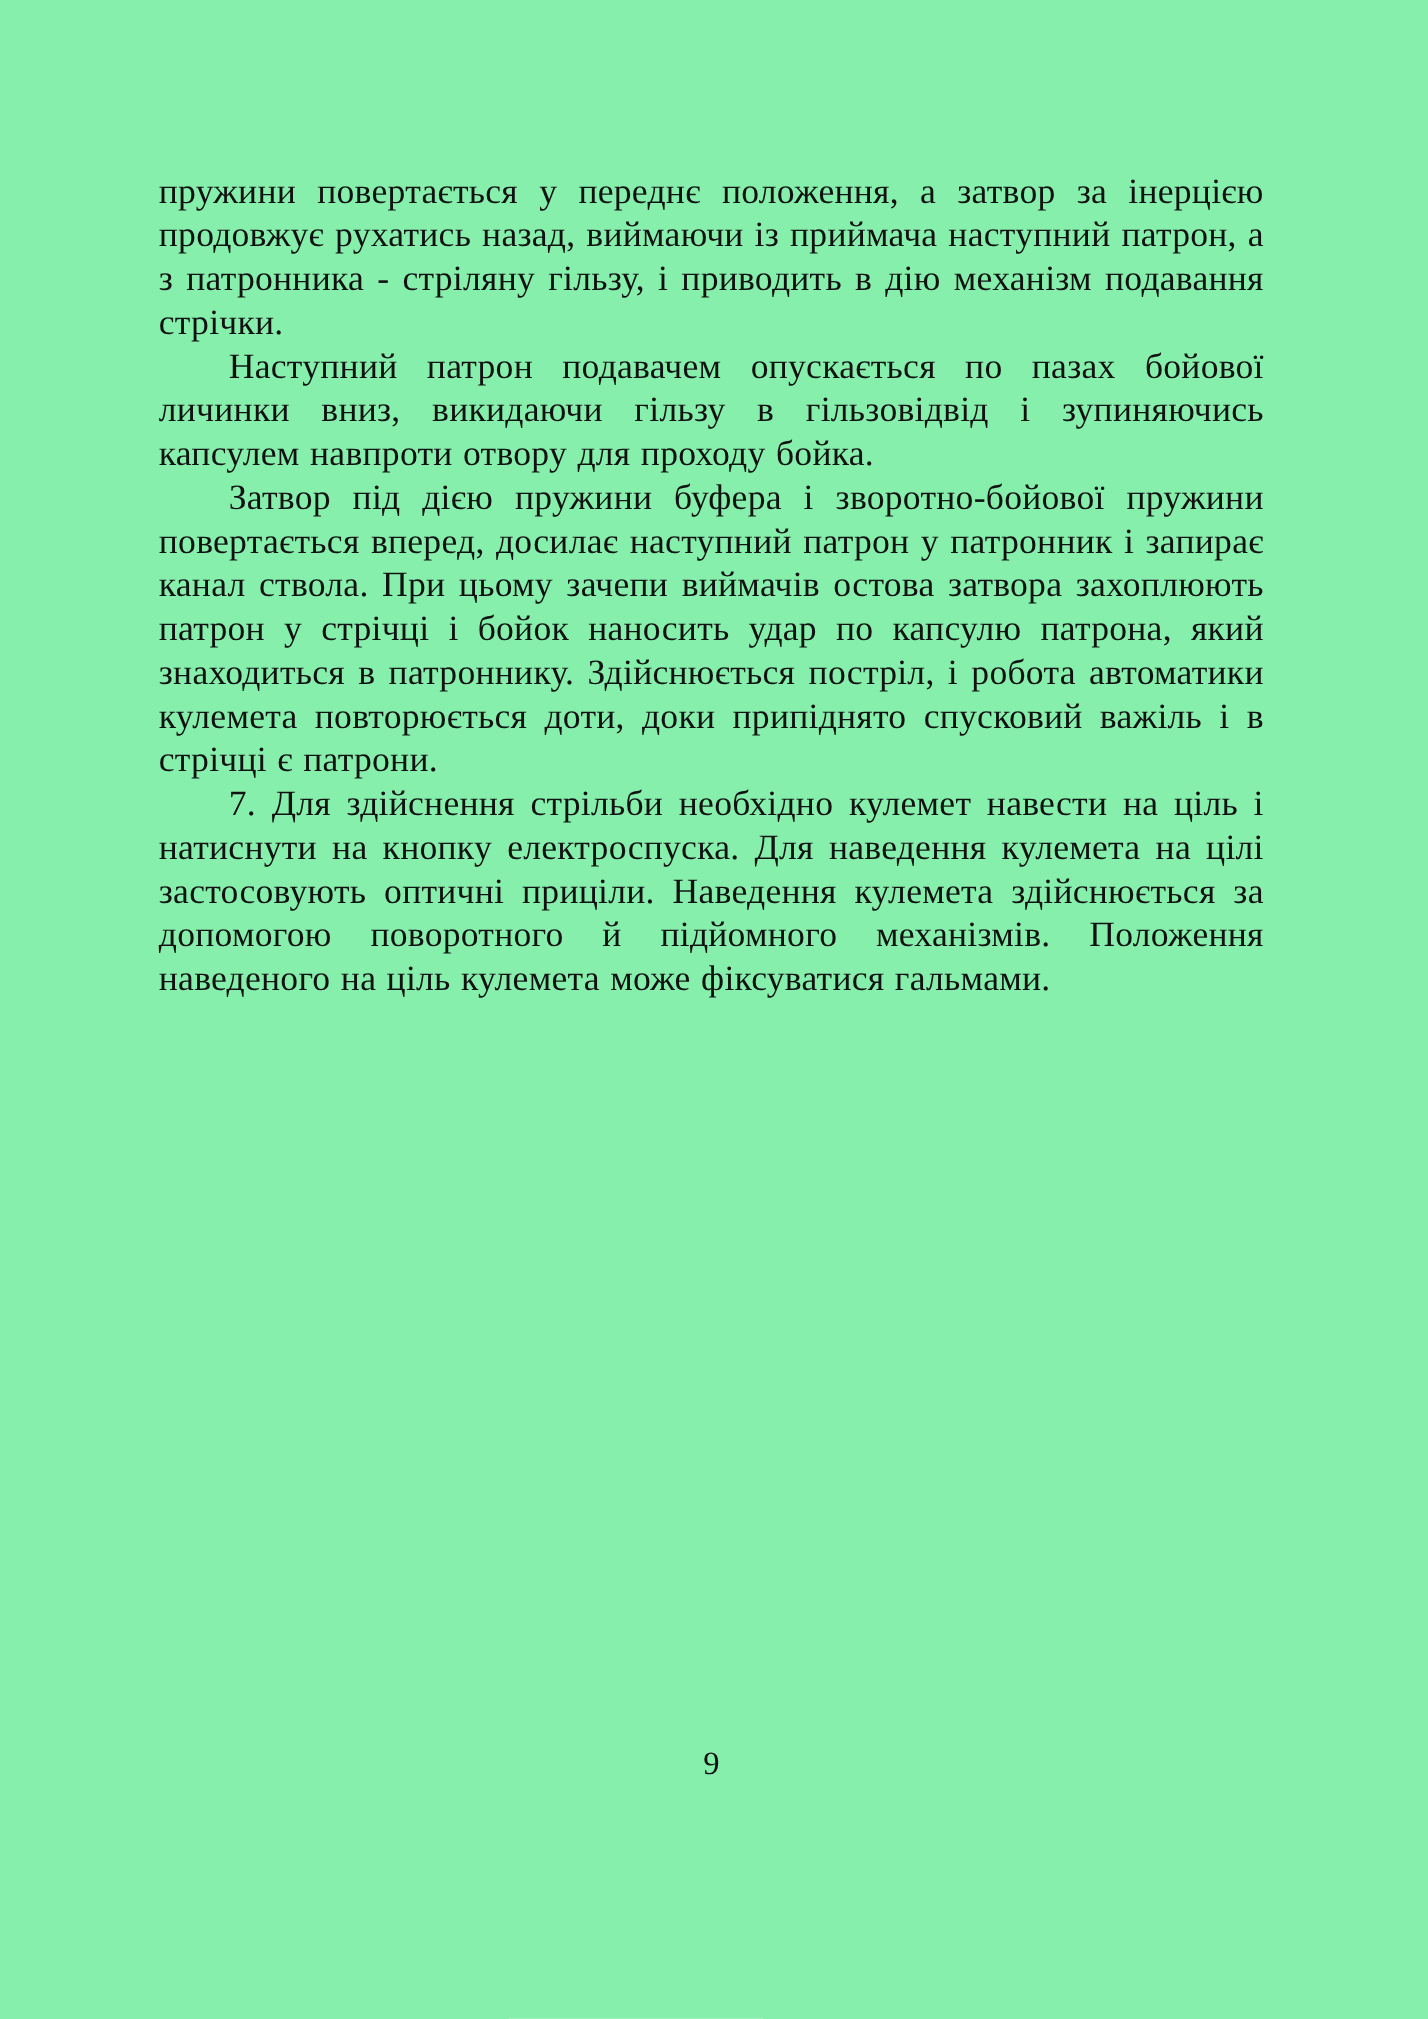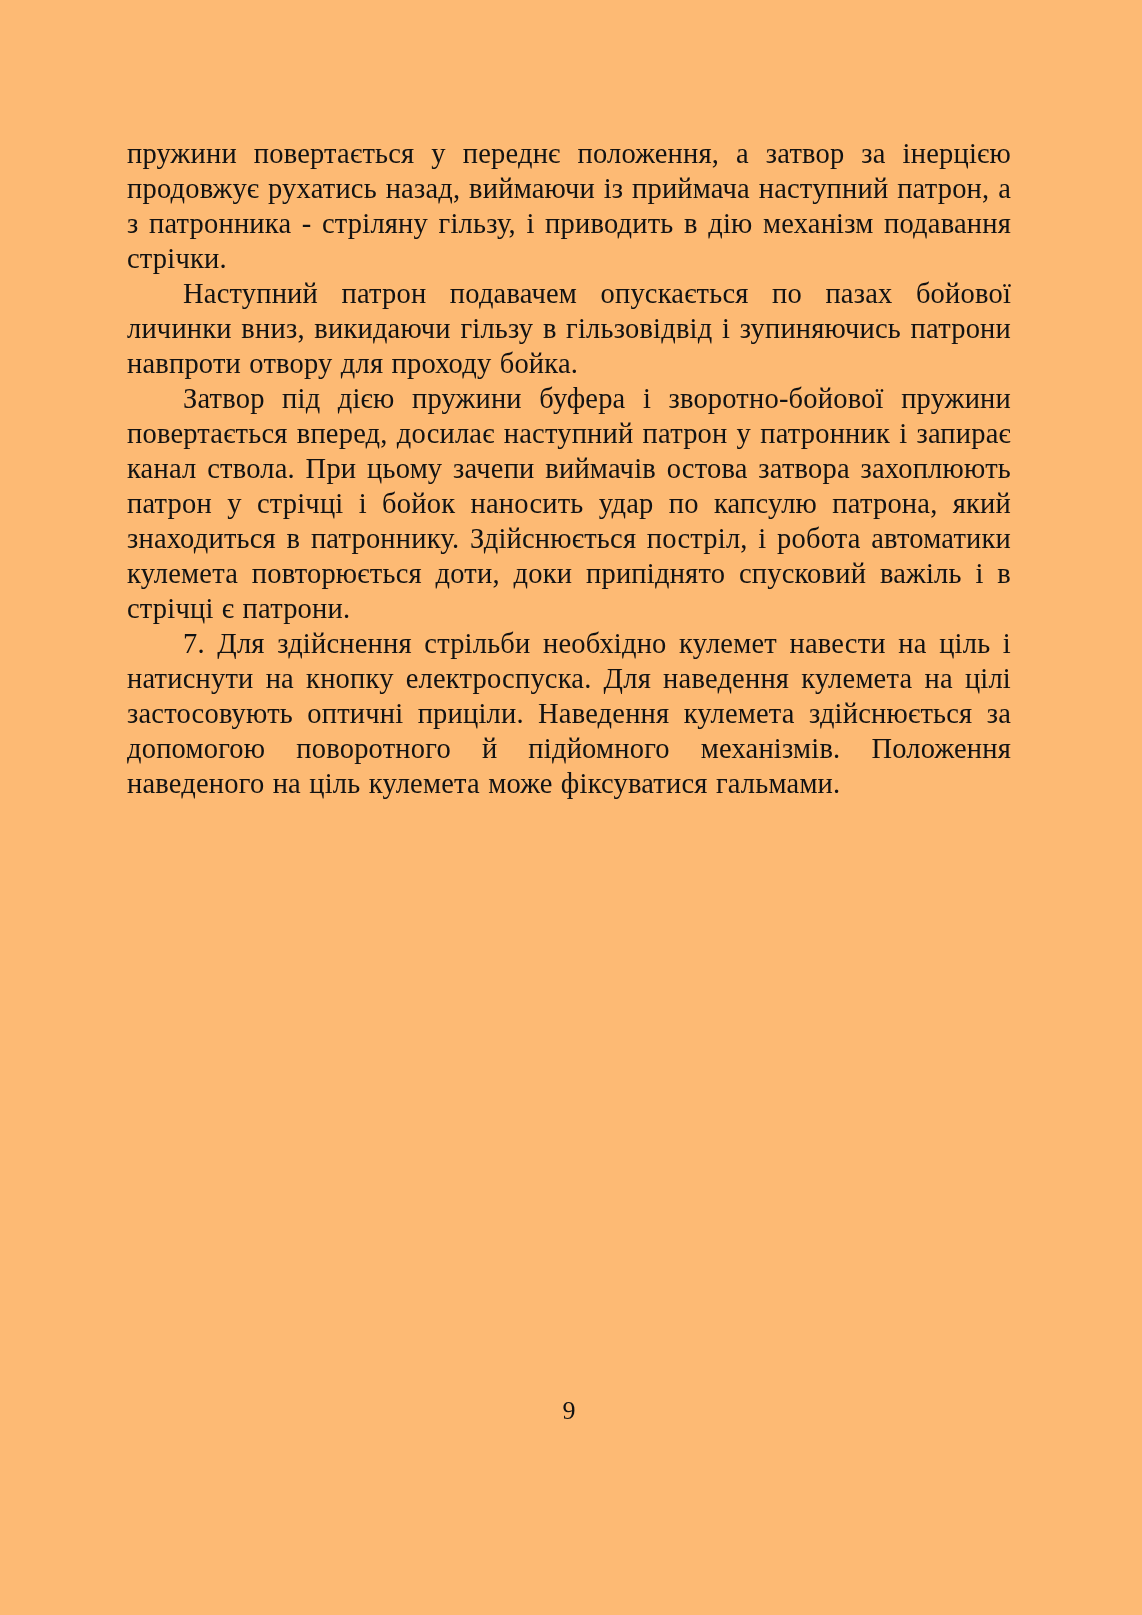--- a/index.html
+++ b/index.html
@@ -11,21 +11,21 @@
     height: 1615px;
     background: #ffffff;
     position: relative;
     font-family: "Liberation Serif", serif;
     color: #121212;
     overflow: hidden;
   }
   .page {
     position: absolute;
     inset: 0;
-    background: #fdba74;
+    background: #86efac;
     padding-left: 20px;
   }
   .text-block {
     position: absolute;
     left: 127px;
     top: 136px;
     width: 884px;
     font-size: 28.5px;
     line-height: 35px;
     text-align: justify;
@@ -49,18 +49,18 @@
     font-size: 26px;
     color: #121212;
   }
 </style>
 </head>
 <body>
 
 <div class="page">
   <div class="text-block">
     <p class="no-indent">пружини повертається у переднє положення, а затвор за інерцією продовжує рухатись назад, виймаючи із приймача наступний патрон, а з патронника - стріляну гільзу, і приводить в дію механізм подавання стрічки.</p>
-    <p>Наступний патрон подавачем опускається по пазах бойової личинки вниз, викидаючи гільзу в гільзовідвід і зупиняючись патрони навпроти отвору для проходу бойка.</p>
+    <p>Наступний патрон подавачем опускається по пазах бойової личинки вниз, викидаючи гільзу в гільзовідвід і зупиняючись капсулем навпроти отвору для проходу бойка.</p>
     <p>Затвор під дією пружини буфера і зворотно-бойової пружини повертається вперед, досилає наступний патрон у патронник і запирає канал ствола. При цьому зачепи виймачів остова затвора захоплюють патрон у стрічці і бойок наносить удар по капсулю патрона, який знаходиться в патроннику. Здійснюється постріл, і робота автоматики кулемета повторюється доти, доки припіднято спусковий важіль і в стрічці є патрони.</p>
     <p>7. Для здійснення стрільби необхідно кулемет навести на ціль і натиснути на кнопку електроспуска. Для наведення кулемета на цілі застосовують оптичні приціли. Наведення кулемета здійснюється за допомогою поворотного й підйомного механізмів. Положення наведеного на ціль кулемета може фіксуватися гальмами.</p>
   </div>
   <div class="page-number">9</div>
 </div>
 
 </body></html>

